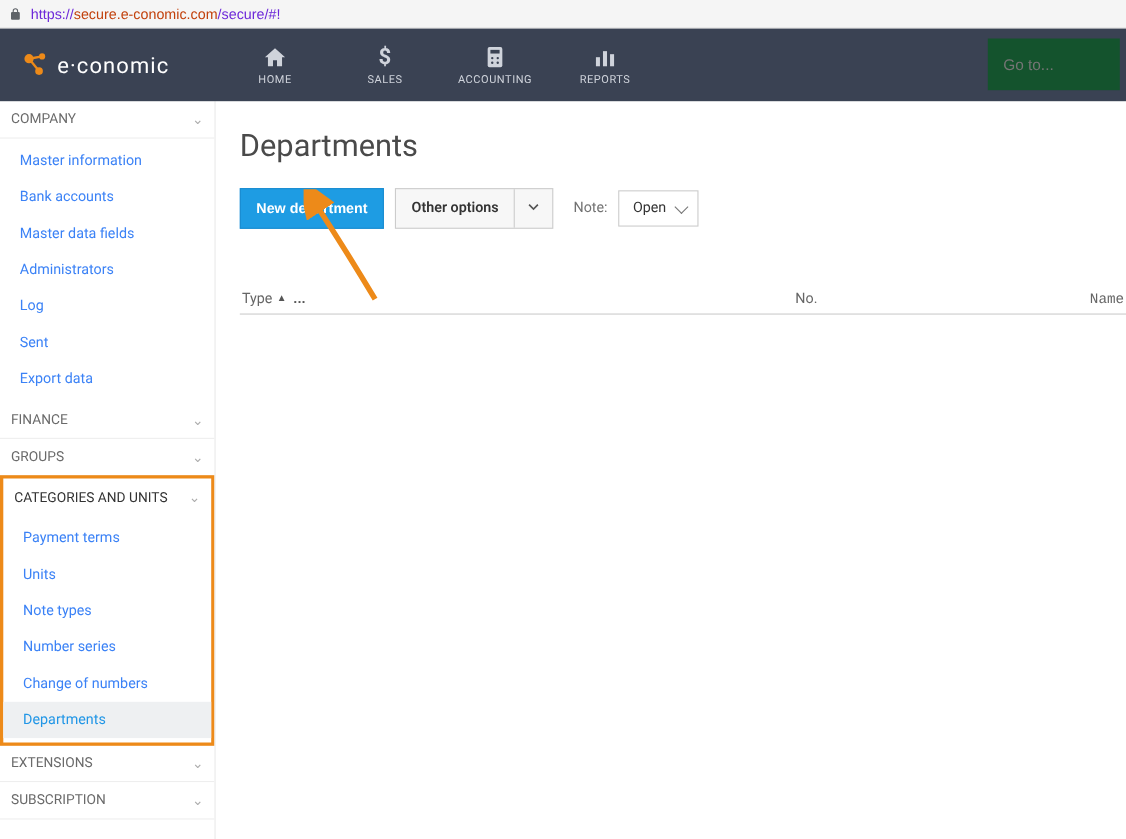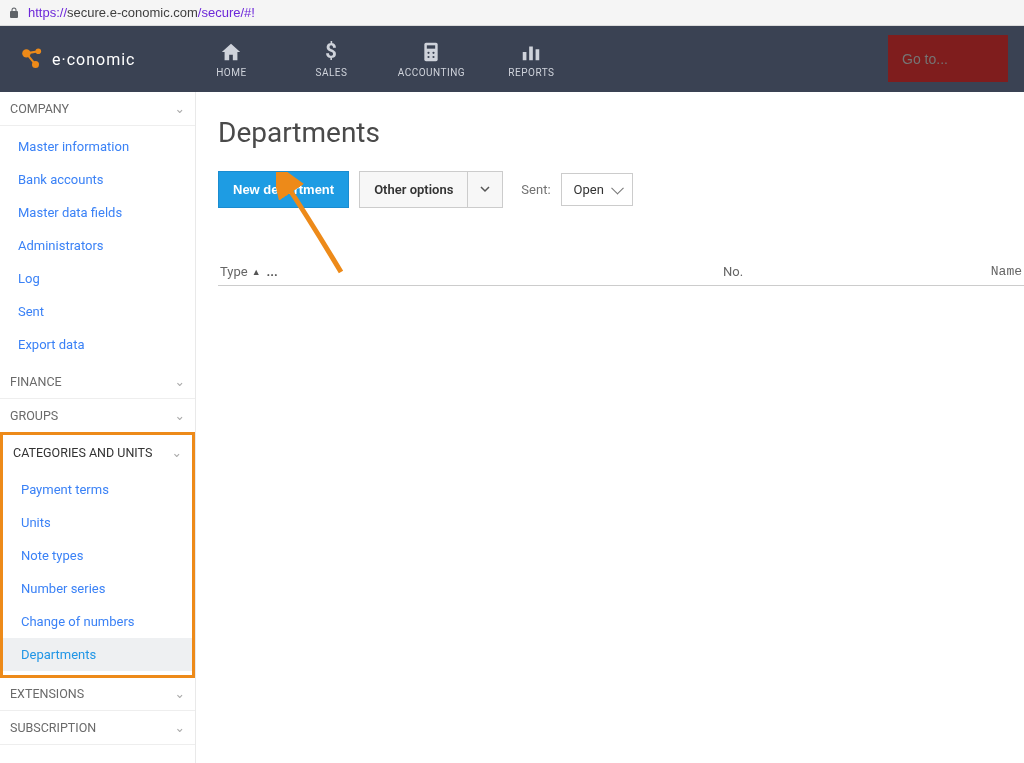--- a/index.html
+++ b/index.html
@@ -2,33 +2,33 @@
 <html><head>
 <meta charset="utf-8">
 <style>
   * { box-sizing: border-box; margin: 0; padding: 0; }
   body { font-family: -apple-system, BlinkMacSystemFont, "Segoe UI", Roboto, Arial, sans-serif; font-size: 13px; color: #333; background: #fff; width: 1024px; height: 763px; overflow: hidden; }
 
   
   .urlbar { display: flex; align-items: center; height: 26px; background: #f5f5f5; border-bottom: 1px solid #dcdcdc; padding: 0 8px; gap: 8px; }
   .urlbar .lock { width: 12px; height: 12px; color: #555; }
   .url { font-size: 13px; font-family: Arial, sans-serif; }
-  .url .dark { color: #404040; }
+  .url .dark { color: #c2410c; }
   .url .light { color: #6d28d9; }
 
   
   .header { height: 66px; background: #3a4253; display: flex; align-items: center; padding: 0 18px; gap: 46px; color: #fff; position: relative; }
   .logo { display: flex; align-items: center; gap: 6px; }
   .logo-mark { width: 28px; height: 28px; }
-  .logo-text { font-size: 16px; letter-spacing: 1px; color: #fff; }
+  .logo-text { font-size: 20px; letter-spacing: 1px; color: #fff; }
   .nav { display: flex; gap: 40px; margin-left: 20px;}
   .nav-item { display: flex; flex-direction: column; align-items: center; gap: 4px; width: 60px; cursor: pointer; color: #cfd3db; }
   .nav-item .icon { height: 22px; display: flex; align-items: center; justify-content: center; }
   .nav-item .label { font-size: 10px; letter-spacing: 0.5px; }
-  .search { position: absolute; right: 16px; top: 9px; height: 47px; width: 120px; background: #7f1d1d; border: none; color: #aaa; padding: 0 14px; font-size: 14px; }
+  .search { position: absolute; right: 6px; top: 9px; height: 47px; width: 120px; background: #14532d; border: none; color: #aaa; padding: 0 14px; font-size: 14px; }
 
   
   .body { display: flex; height: calc(763px - 26px - 66px); }
 
   
   .sidebar { width: 196px; flex-shrink: 0; background: #fff; border-right: 1px solid #e9e9e9; overflow-y:auto;}
   .section-header { display: flex; align-items: center; justify-content: space-between; height: 34px; padding: 0 10px; border-top: 1px solid #eee; border-bottom: 1px solid #eee; cursor: pointer; color:#6a6a6a; font-size: 12.5px; }
   .section-header:first-child { border-top: none; }
   .section-header .chev { color: #aaa; }
   .section-items { padding: 4px 0; }
@@ -200,21 +200,21 @@
     <div class="toolbar">
       <button class="btn-primary">New department</button>
       <div class="btn-split">
         <span class="lbl">Other options</span>
         <span class="caret">
           <svg width="10" height="10" viewBox="0 0 10 10">
               <path d="M1 3l4 4 4-4" stroke="#555" stroke-width="1.5" fill="none"></path>
             </svg>
         </span>
       </div>
-      <span class="show-lbl">Sent:</span>
+      <span class="show-lbl">Note:</span>
       <div class="select">
         <span>Open</span>
       </div>
     </div>
 
     <svg class="arrow-annot" style="left:80px; top:80px; width:80px; height:110px;" viewBox="0 0 80 110">
       <defs>
           <marker id="ah" markerWidth="10" markerHeight="10" refX="2" refY="3" orient="auto">
             <path d="M0,0 L0,6 L8,3 z" fill="#ed8a19"></path>
           </marker>

